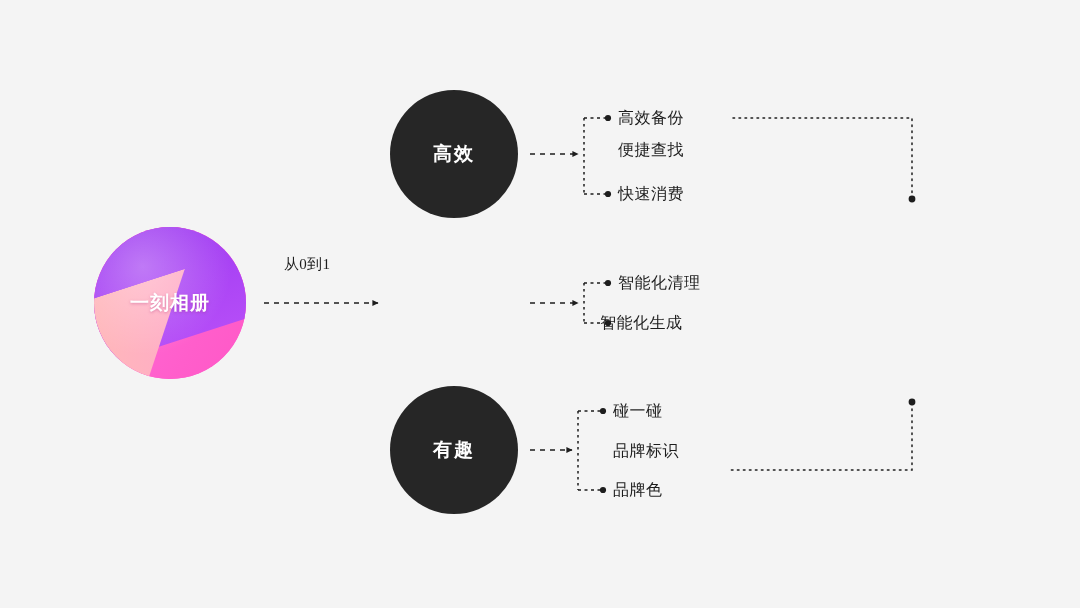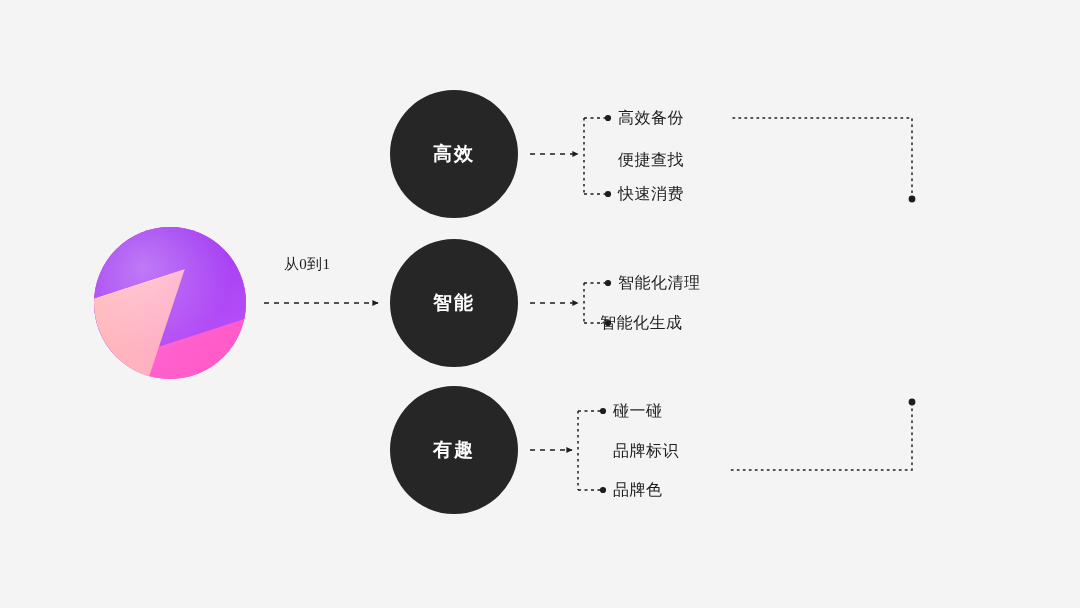--- a/index.html
+++ b/index.html
@@ -152,36 +152,34 @@
     <polyline points="912,403 912,470 731,470" fill="none" stroke="#1d1d1d" stroke-width="1.5" stroke-dasharray="1.6 4.4" stroke-linecap="round"></polyline>
     <circle cx="912" cy="402" r="3.4" fill="#1d1d1d"></circle>
   </svg>
 
   <div class="sphere" style="left:94px;top:227px;">
     <div class="band b-pink"></div>
     <div class="band b-purple"></div>
     <div class="band b-peach"></div>
 
     <div class="gloss"></div>
+    <div class="sphere-label">一刻相册</div>
   </div>
 
   <div class="flow-label" style="left:284px;top:255px;font-family:Liberation Serif, serif;">从0到1</div>
 
   <div class="node-circle" style="left:390px;top:90px;">
     <span>高效</span>
   </div>
-  <div class="node-circle" style="left:390px;top:239px;">
-    <span>智能</span>
-  </div>
   <div class="node-circle" style="left:390px;top:386px;">
     <span>有趣</span>
   </div>
 
   <div class="leaf" style="left:618px;top:108px;">高效备份</div>
-  <div class="leaf" style="left:618px;top:150px;">便捷查找</div>
+  <div class="leaf" style="left:618px;top:140px;">便捷查找</div>
   <div class="leaf" style="left:618px;top:184px;">快速消费</div>
 
   <div class="leaf" style="left:618px;top:273px;">智能化清理</div>
   <div class="leaf" style="left:600px;top:313px;">智能化生成</div>
 
   <div class="leaf" style="left:613px;top:401px;">碰一碰</div>
   <div class="leaf" style="left:613px;top:441px;">品牌标识</div>
   <div class="leaf" style="left:613px;top:480px;">品牌色</div>
 
 

